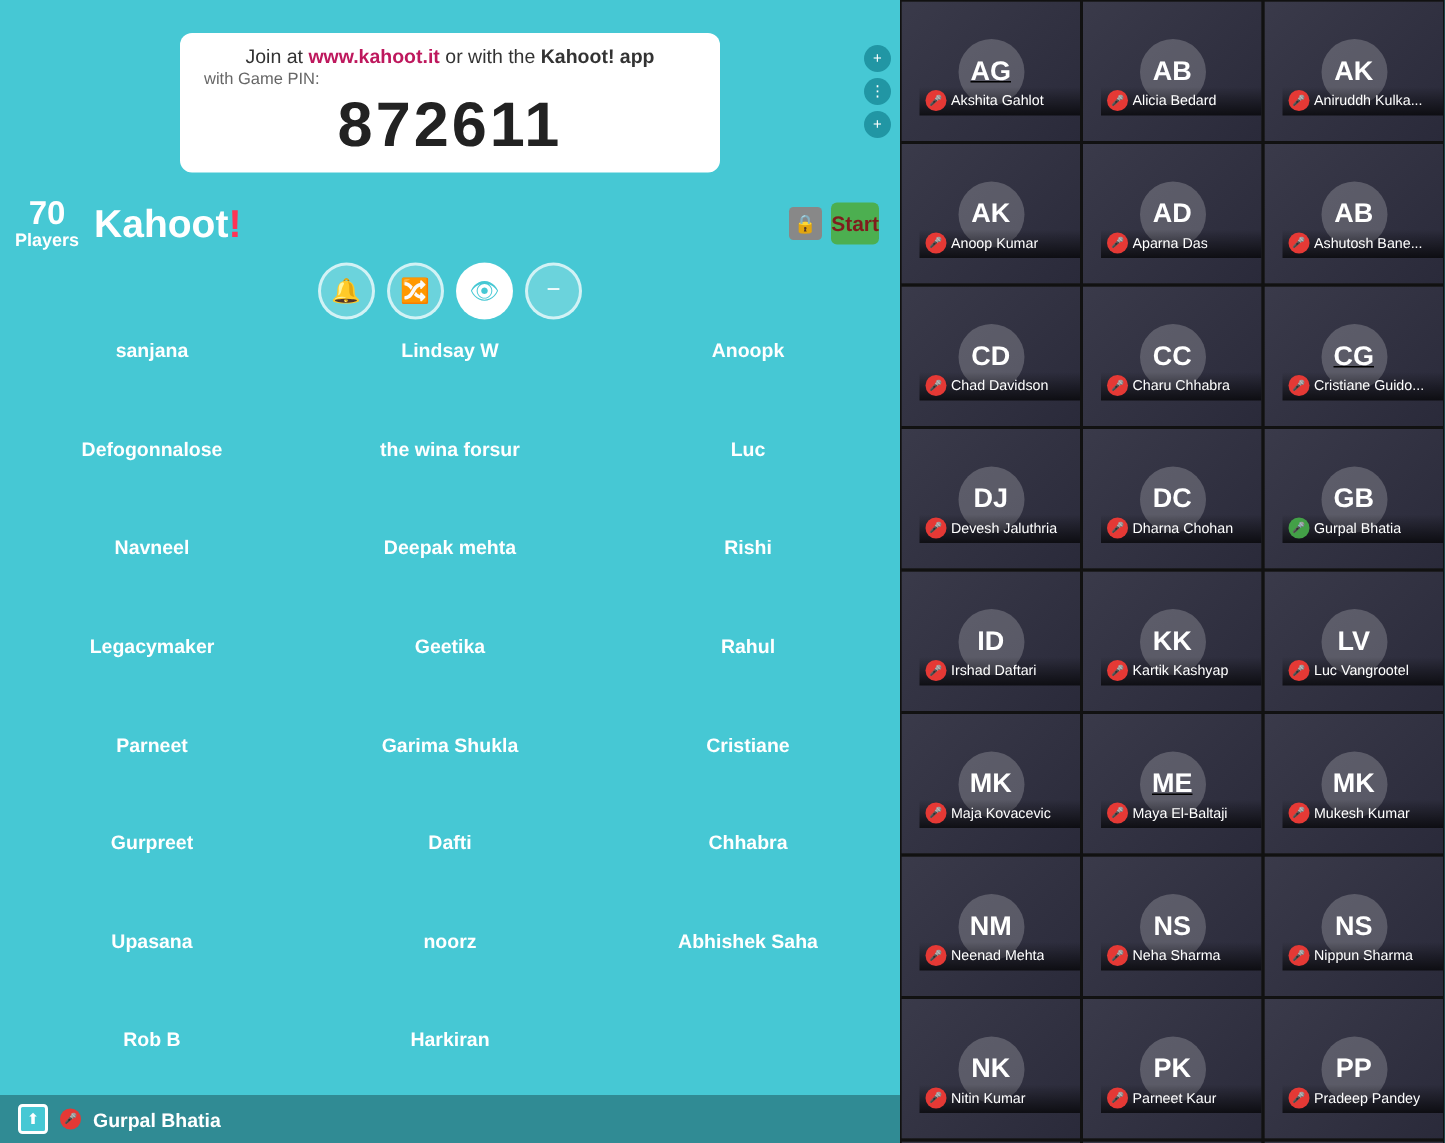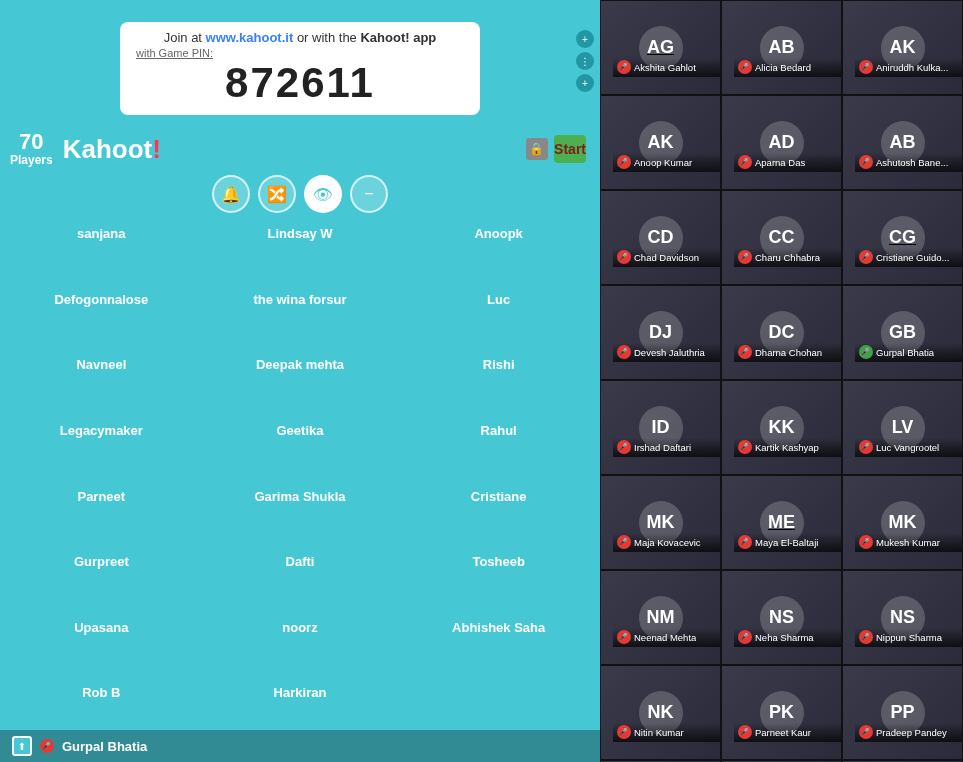--- a/index.html
+++ b/index.html
@@ -30,28 +30,27 @@
       margin: 12px auto;
       padding: 8px 16px;
       width: 360px;
       text-align: center;
       position: relative;
     }
     #join-banner .join-text {
       font-size: 13px;
       color: #333;
     }
-    #join-banner .join-text strong { color: #3b82f6; }
+    #join-banner .join-text strong { color: #be185d; }
     #join-banner .join-text .kahoot-bold { color: #333; font-weight: 900; }
     #join-banner .game-pin-label {
       font-size: 11px;
       color: #666;
       text-align: left;
       margin-top: 2px;
-      text-decoration: underline;
     }
     #join-banner .game-pin {
       font-size: 42px;
       font-weight: 900;
       color: #222;
       letter-spacing: 2px;
     }
 
     
     #banner-dots {
@@ -361,21 +360,21 @@
       <div class="player-name">Deepak mehta</div>
       <div class="player-name">Rishi</div>
       <div class="player-name">Legacymaker</div>
       <div class="player-name">Geetika</div>
       <div class="player-name">Rahul</div>
       <div class="player-name">Parneet</div>
       <div class="player-name">Garima Shukla</div>
       <div class="player-name">Cristiane</div>
       <div class="player-name">Gurpreet</div>
       <div class="player-name">Dafti</div>
-      <div class="player-name">Tosheeb</div>
+      <div class="player-name">Chhabra</div>
       <div class="player-name">Upasana</div>
       <div class="player-name">noorz</div>
       <div class="player-name">Abhishek Saha</div>
       <div class="player-name">Rob B</div>
       <div class="player-name">Harkiran</div>
     </div>
 
   <div id="bottom-bar">
     <div id="bottom-bar-icon">⬆</div>
     <div class="mic-muted"></div>

